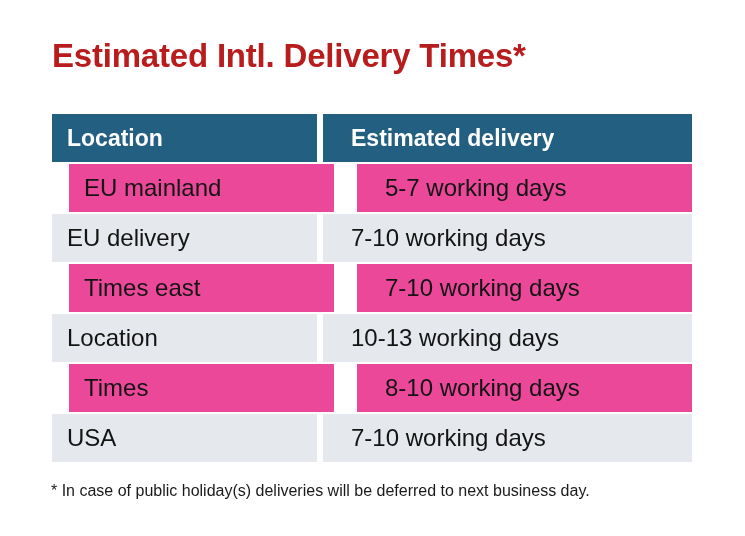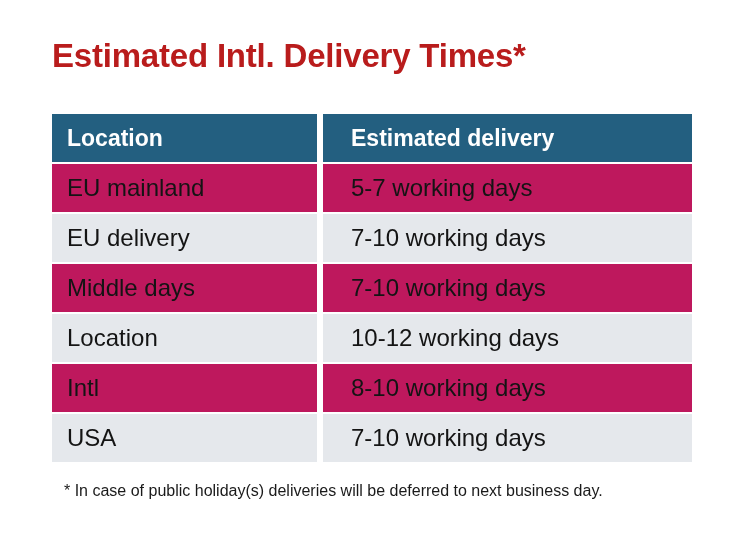--- a/index.html
+++ b/index.html
@@ -71,28 +71,29 @@
     flex: 1 1 auto;
     padding-left: 28px;
   }
   .header-row .cell {
     background: #235f80;
     color: #ffffff;
     font-weight: 700;
     font-size: 23px;
   }
   .row-odd .cell {
-    background: #be185d;
+    background: #ec4899;
+    margin-left: 17px;
   }
   .row-even .cell {
     background: #e5e8ec;
   }
   .footnote {
     position: absolute;
-    left: 64px;
+    left: 51px;
     top: 481px;
     font-size: 16px;
     color: #1a1a1a;
     white-space: nowrap;
     line-height: 20px;
   }
 </style>
 </head>
 <body>
 
@@ -114,33 +115,33 @@
       <div class="cell cell-eta">5-7 working days</div>
     </div>
 
     <div class="row row-even">
       <div class="cell cell-loc">EU delivery</div>
       <div class="col-gap"></div>
       <div class="cell cell-eta">7-10 working days</div>
     </div>
 
     <div class="row row-odd">
-      <div class="cell cell-loc">Middle days</div>
+      <div class="cell cell-loc">Times east</div>
       <div class="col-gap"></div>
       <div class="cell cell-eta">7-10 working days</div>
     </div>
 
     <div class="row row-even">
       <div class="cell cell-loc">Location</div>
       <div class="col-gap"></div>
-      <div class="cell cell-eta">10-12 working days</div>
+      <div class="cell cell-eta">10-13 working days</div>
     </div>
 
     <div class="row row-odd">
-      <div class="cell cell-loc">Intl</div>
+      <div class="cell cell-loc">Times</div>
       <div class="col-gap"></div>
       <div class="cell cell-eta">8-10 working days</div>
     </div>
 
     <div class="row row-even">
       <div class="cell cell-loc">USA</div>
       <div class="col-gap"></div>
       <div class="cell cell-eta">7-10 working days</div>
     </div>
 

